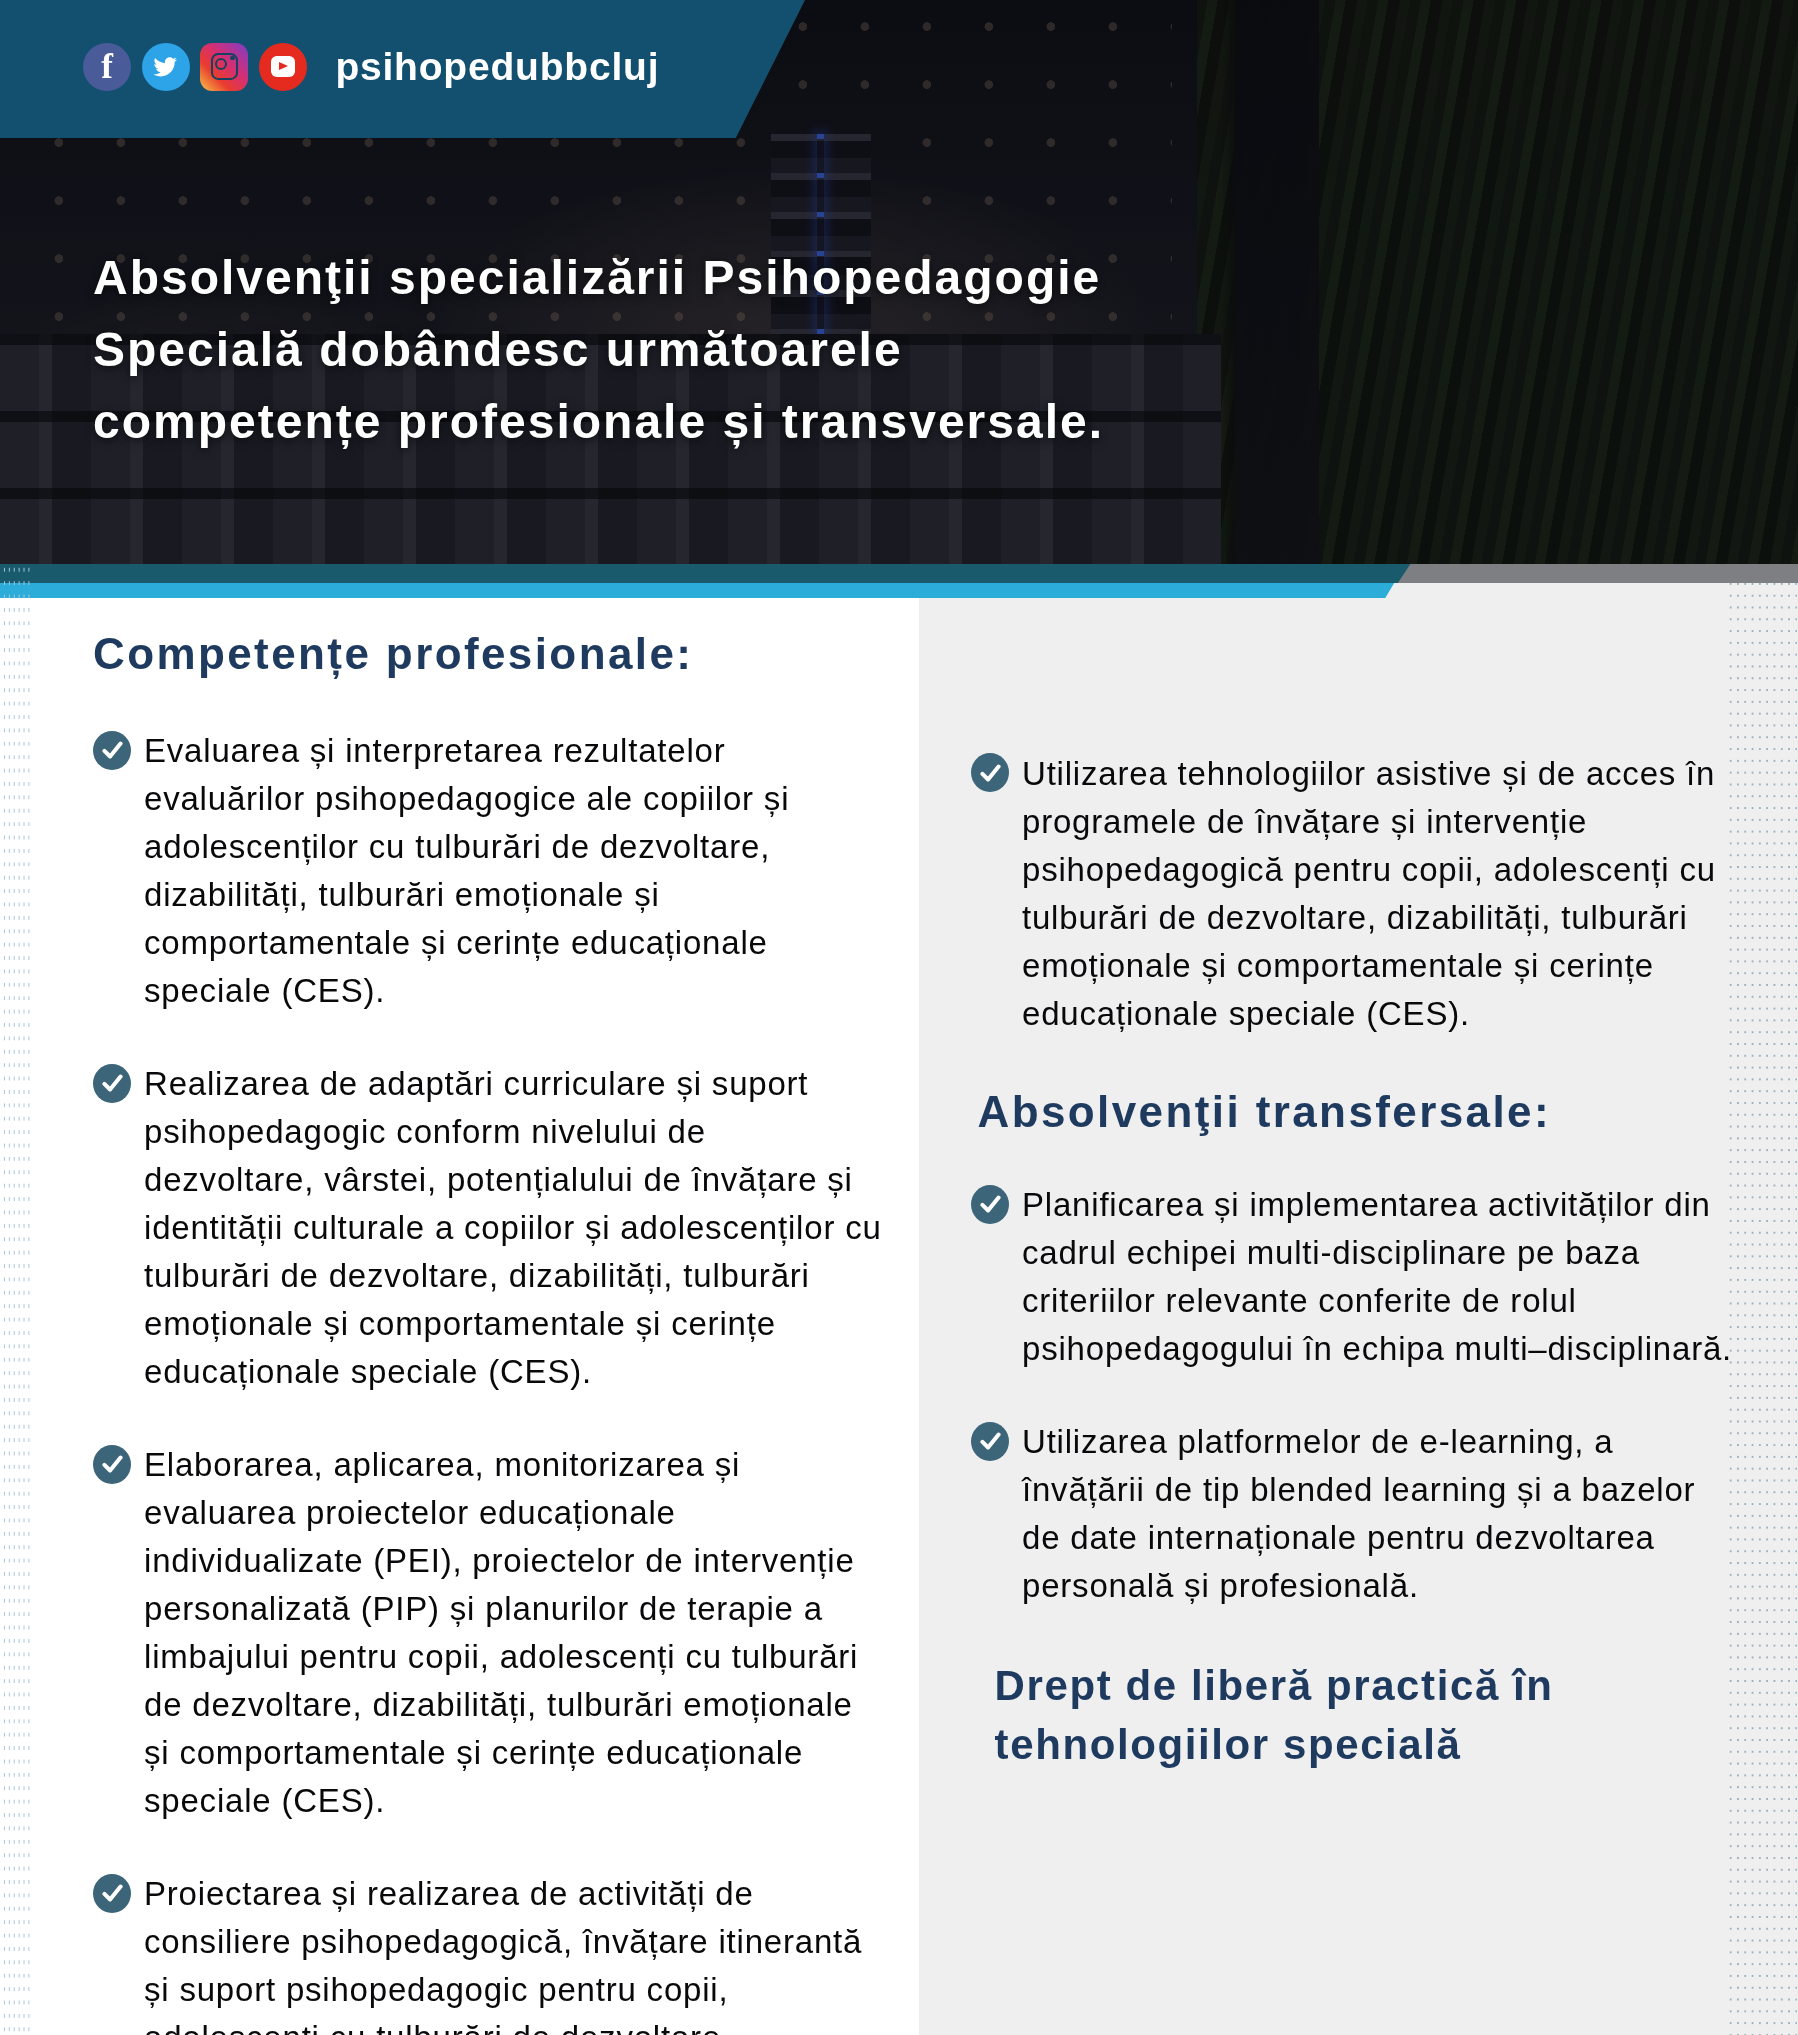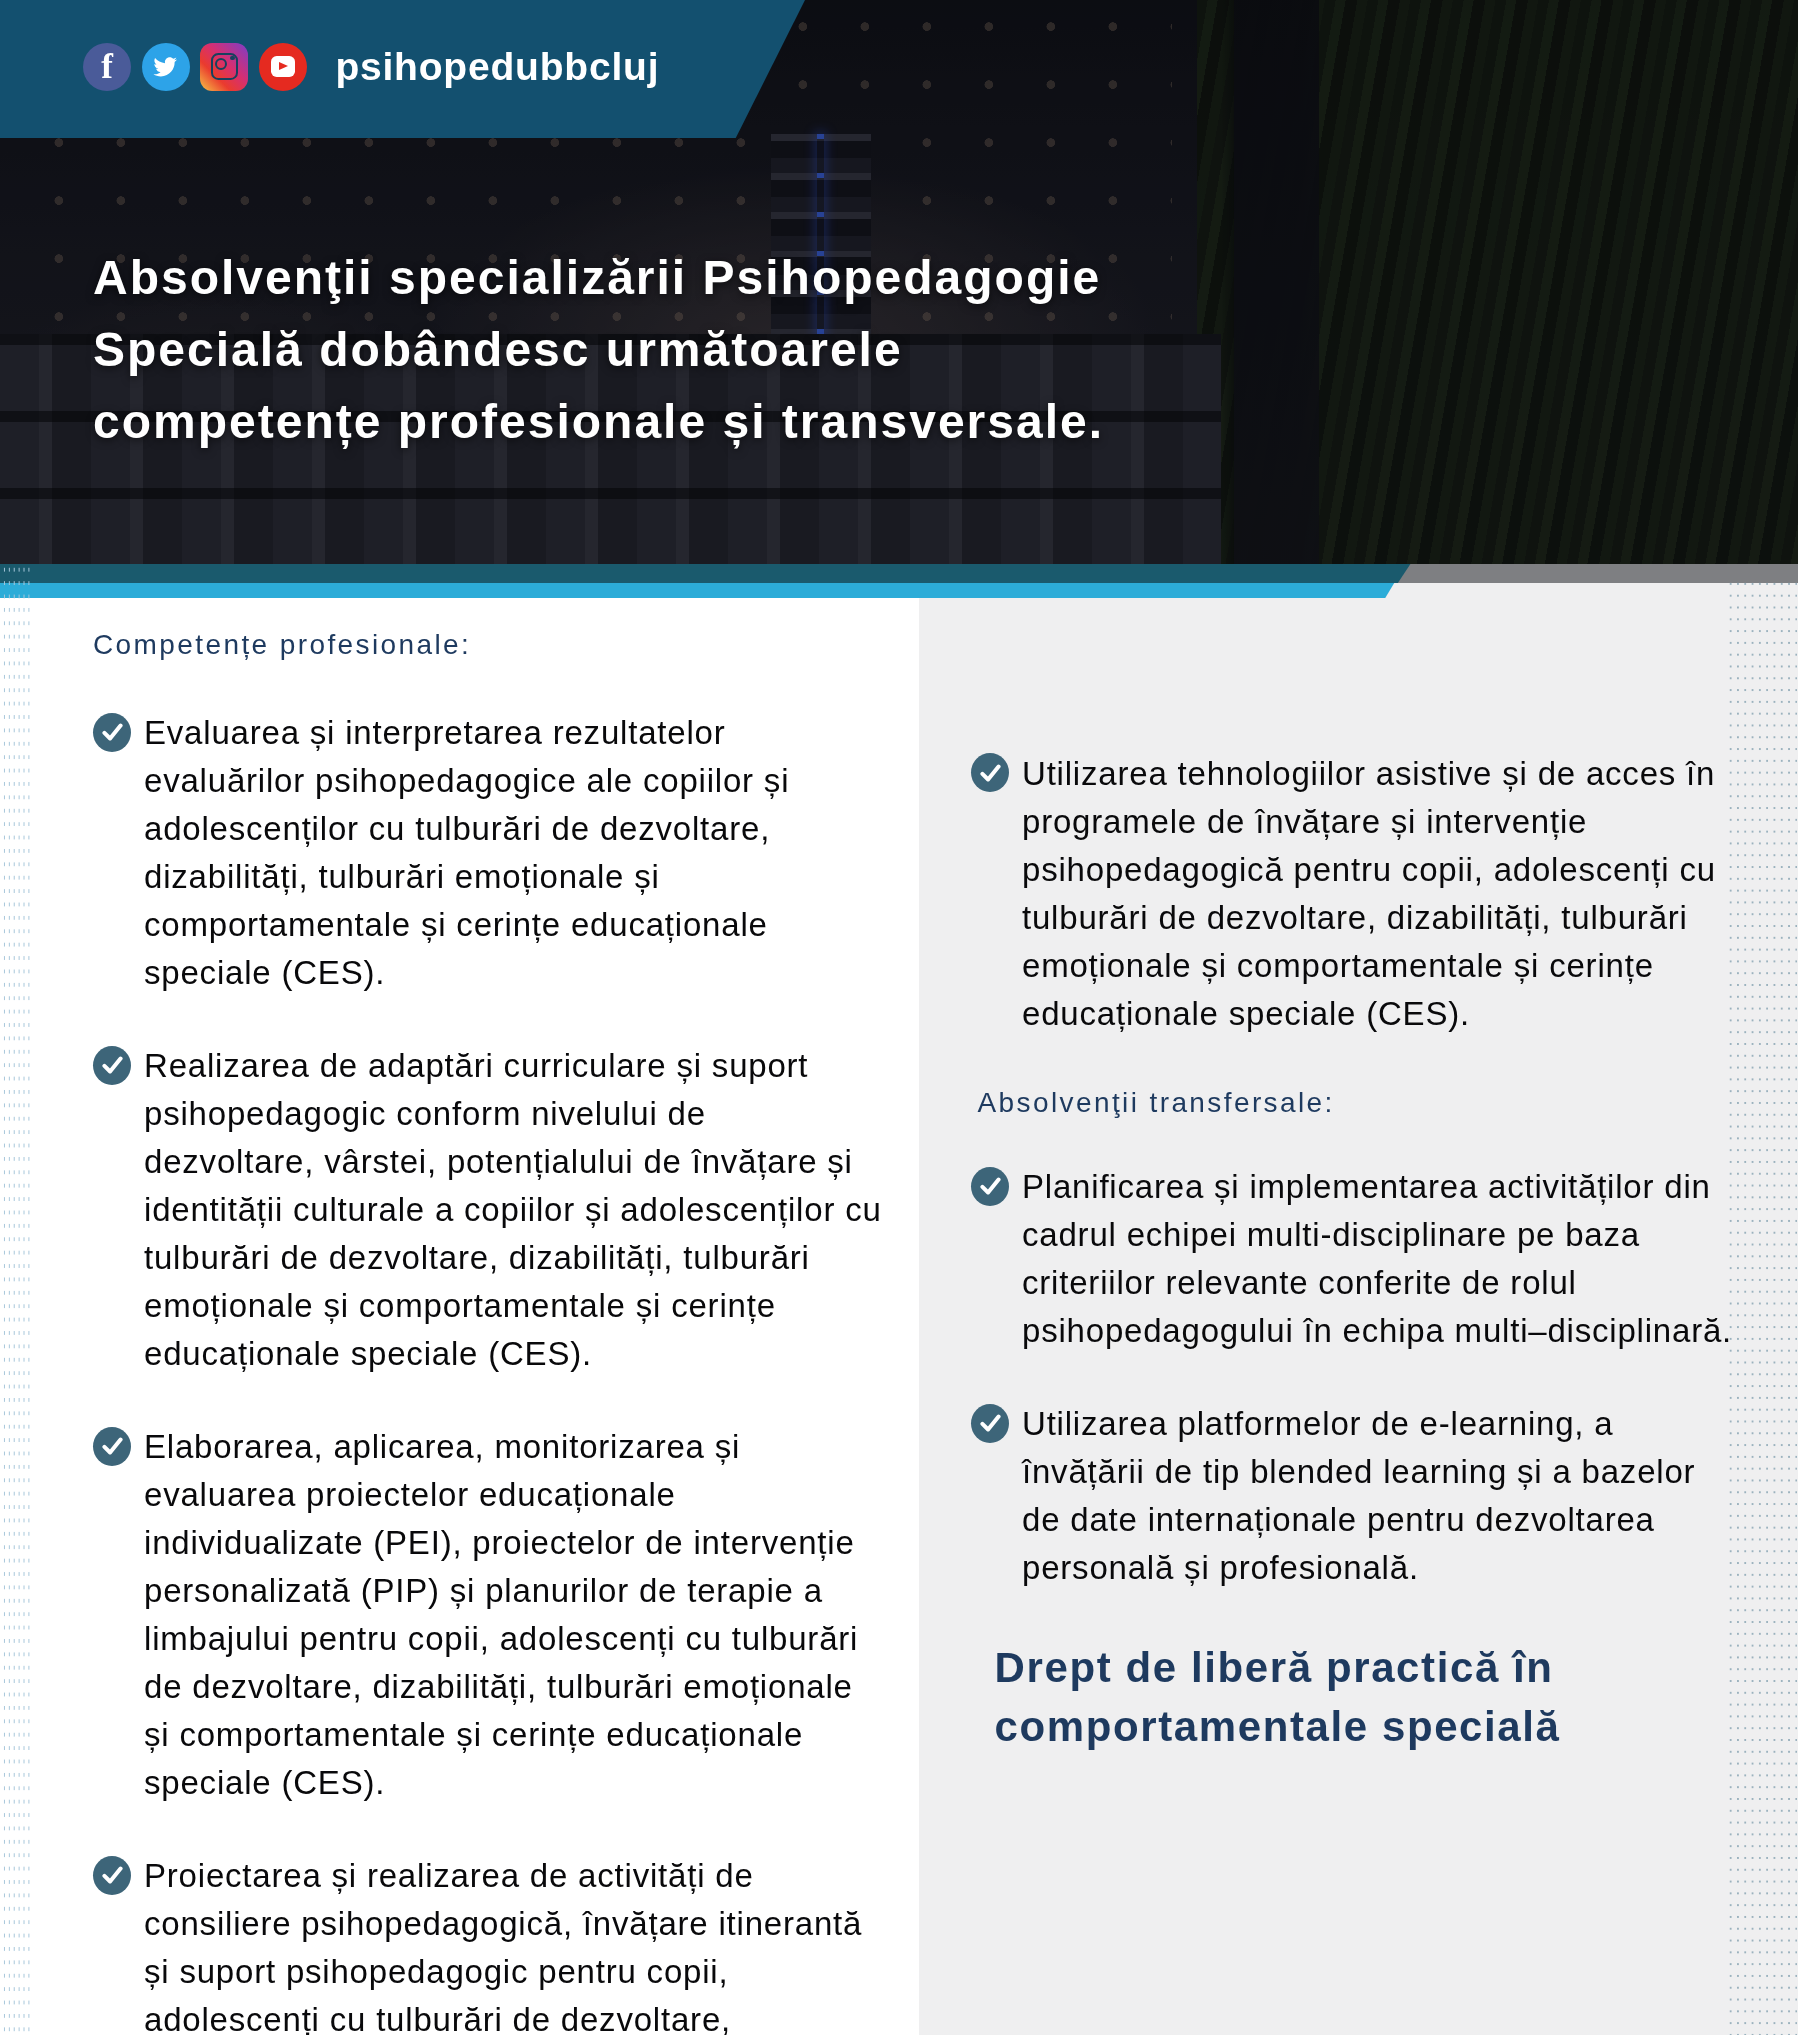--- a/index.html
+++ b/index.html
@@ -71,21 +71,21 @@
   .dots-left { position:absolute; left:2.4px; top:563px; width:31px; height:1834px; pointer-events:none;
     background-image:radial-gradient(ellipse 0.9px 2.4px at 50% 50%, #a6c6da 68%, transparent 72%);
     background-size:4.9px 13.4px; }
   .dots-right { position:absolute; right:1.6px; top:578px; width:70px; height:1966px; pointer-events:none;
     background-image:radial-gradient(ellipse 1.1px 2.4px at 50% 50%, rgba(148,173,186,.92) 68%, transparent 72%);
     background-size:7.3px 11.8px; }
   
   .col { position:absolute; }
   .col-left { left:93px; top:629px; width:790px; }
   .col-right { left:971px; top:750px; width:765px; }
-  h2.section-heading { margin:0 0 49px 0; color:#1e3a5f; font-weight:400; font-size:28px; line-height:1.12; letter-spacing:2.4px; }
+  h2.section-heading { margin:0 0 49px 0; color:#1e3a5f; font-weight:700; font-size:44px; line-height:1.12; letter-spacing:2.4px; }
   .col-right h2.section-heading { margin:49px 0 45px 6.5px; }
   ul.bullets { list-style:none; margin:0; padding:0; }
   ul.bullets li { display:flex; align-items:flex-start; gap:13px; margin:0 0 45px 0; }
   ul.bullets li:last-child { margin-bottom:0; }
   .check { flex:0 0 auto; width:38px; height:39px; border-radius:50%; background:#3d6579;
     display:flex; align-items:center; justify-content:center; margin-top:3.3px; }
   .check svg { width:21px; height:18px; }
   ul.bullets p { margin:0; color:#09090b; font-size:33px; line-height:48px; letter-spacing:0.8px; font-weight:400; }
   
   .practice h3 { margin:46px 0 0 23.6px; color:#1e3a5f; font-weight:700; font-size:42px; line-height:59px; letter-spacing:1.6px; }
@@ -205,18 +205,18 @@
             <path d="M6 24 L20 38 L46 6" fill="none" stroke="#ffffff" stroke-width="10" stroke-linecap="round" stroke-linejoin="round"></path>
           </svg>
         </span>
       <p>Utilizarea platformelor de e-learning, a învățării de tip blended learning și a bazelor de date internaționale pentru dezvoltarea personală și profesională.</p>
     </li>
   </ul>
 
   <div class="practice">
     <h3>
       <span>Drept de liberă practică în</span>
-      <span>comportamentale specială</span>
+      <span>tehnologiilor specială</span>
     </h3>
 
   </div>
 </section>
 
 
 </body></html>

